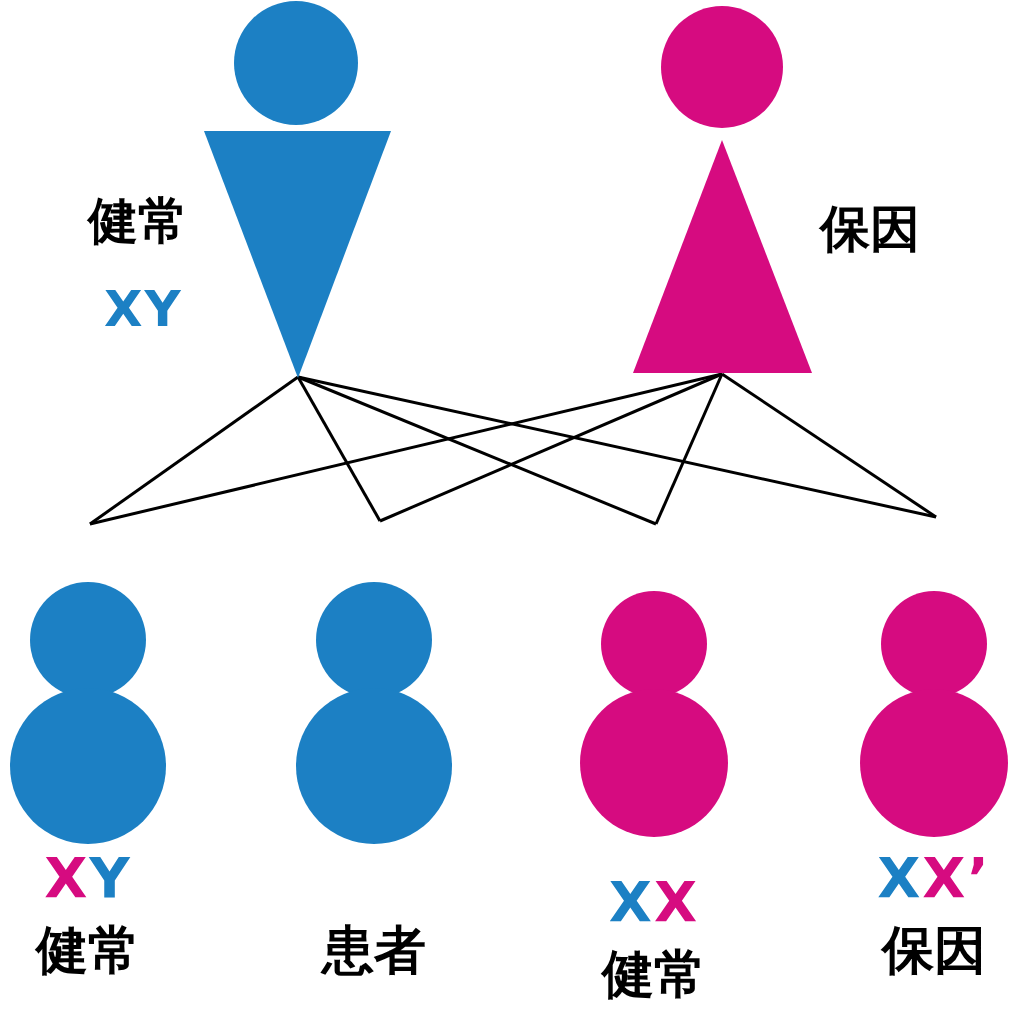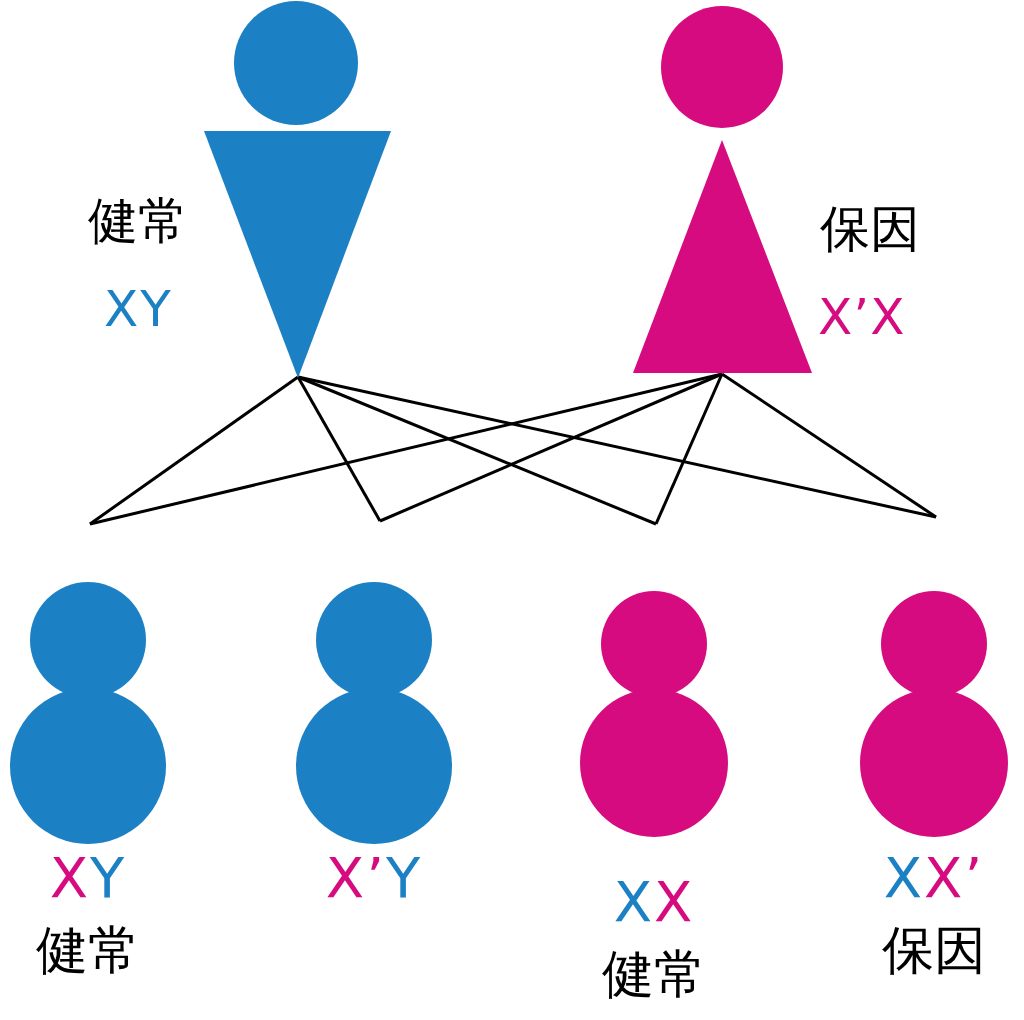--- a/index.html
+++ b/index.html
@@ -15,21 +15,21 @@
     background: #ffffff;
     overflow: hidden;
   }
   .diagram-svg {
     position: absolute;
     left: 0;
     top: 0;
   }
   .lbl {
     position: absolute;
-    font-weight: normal;
+    font-weight: bold;
     line-height: 1;
     white-space: nowrap;
     color: #000000;
   }
   .father-label { left: 88px;  top: 196px; font-size: 50px; }
   .father-geno  { left: 104px; top: 284px; font-size: 50px; letter-spacing: 2px; }
   .mother-label { left: 820px; top: 204px; font-size: 50px; }
   .mother-geno  { left: 818px; top: 292px; font-size: 50px; letter-spacing: 1px; }
   .cgeno   { top: 850px; font-size: 56px; width: 220px; text-align: center; letter-spacing: 2px; }
   .cstatus { top: 924px; font-size: 52px; width: 220px; text-align: center; }
@@ -81,30 +81,27 @@
     <g>
       <circle cx="934" cy="644" r="53" fill="#d60b80"></circle>
       <circle cx="934" cy="763" r="74" fill="#d60b80"></circle>
     </g>
   </svg>
 
   <div class="lbl father-label">健常</div>
   <div class="lbl father-geno" style="color: rgb(28, 128, 196);">XY</div>
 
   <div class="lbl mother-label">保因</div>
-  <div class="lbl mother-geno" style="color: rgb(214, 11, 128);">X’X</div>
 
   <div class="lbl cgeno c1">
     <span style="color: rgb(214, 11, 128);">X</span><span style="color: rgb(28, 128, 196);">Y</span>
   </div>
   <div class="lbl cstatus c1">健常</div>
 
-  <div class="lbl cgeno c2">
-    <span style="color: rgb(214, 11, 128);">X’</span><span style="color: rgb(28, 128, 196);">Y</span>
-  </div>
+  <div class="lbl cstatus c2">患者</div>
 
   <div class="lbl cgeno c3">
     <span style="color: rgb(28, 128, 196);">X</span><span style="color: rgb(214, 11, 128);">X</span>
   </div>
   <div class="lbl cstatus c3">健常</div>
 
   <div class="lbl cgeno c4">
     <span style="color: rgb(28, 128, 196);">X</span><span style="color: rgb(214, 11, 128);">X’</span>
   </div>
   <div class="lbl cstatus c4">保因</div>

